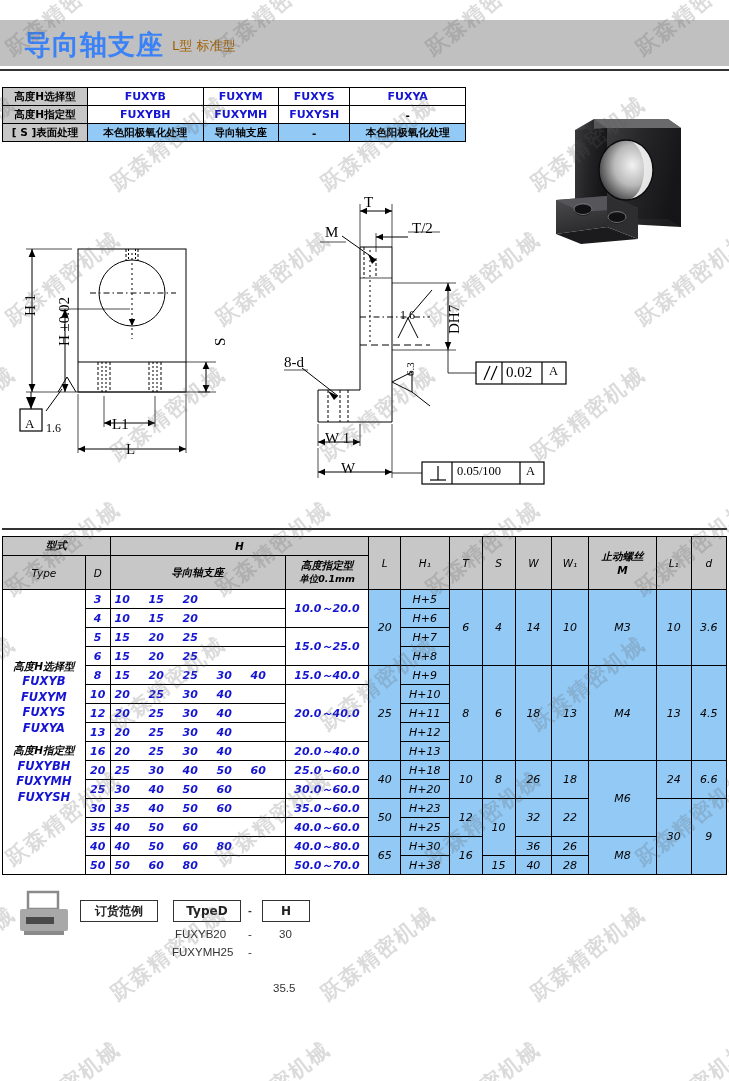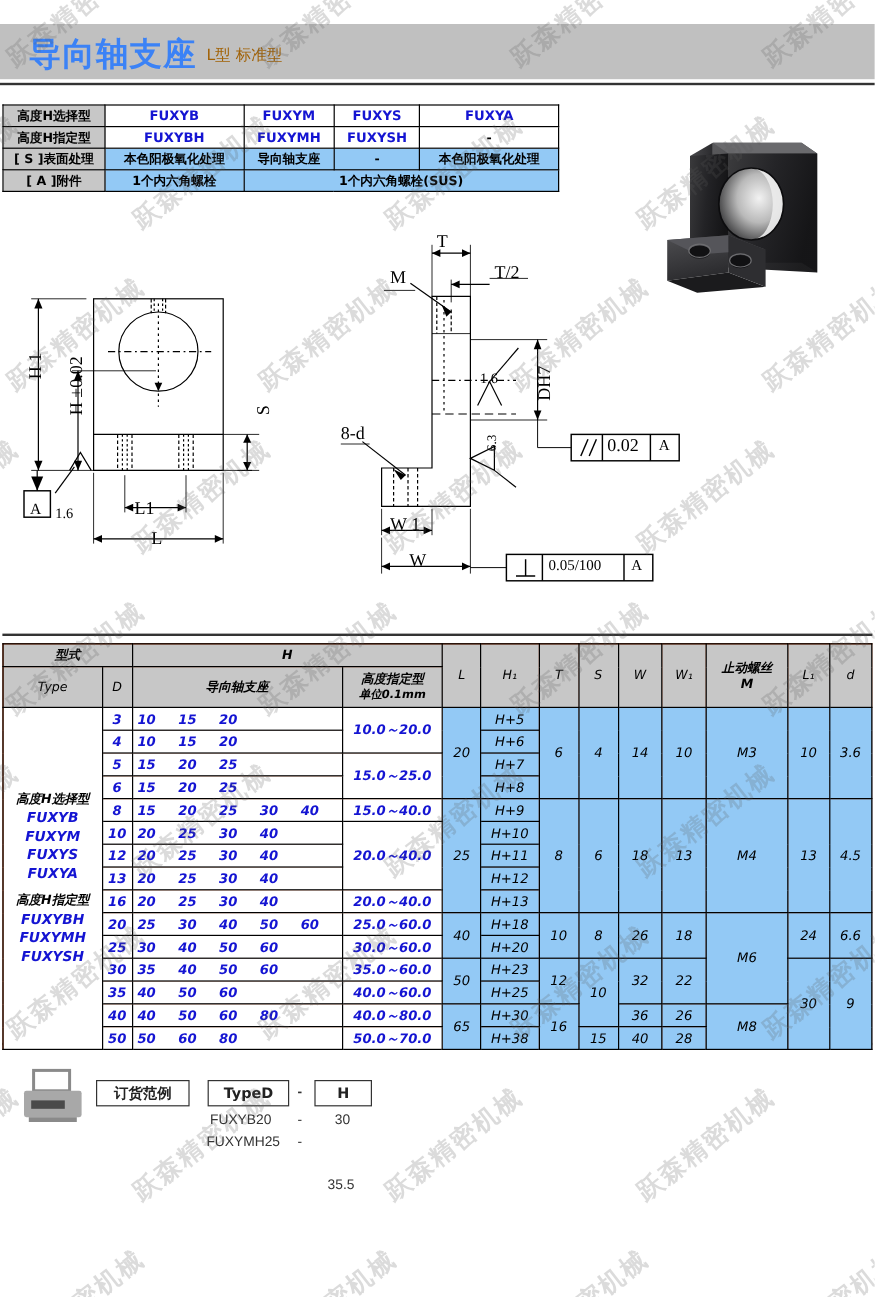--- a/index.html
+++ b/index.html
@@ -172,25 +172,20 @@
         <td class="blue">FUXYMH</td>
         <td class="blue">FUXYSH</td>
         <td class="white">-</td>
       </tr>
       <tr>
         <td class="rowhdr">[ S ]表面处理</td>
         <td class="cyan">本色阳极氧化处理</td>
         <td class="cyan">导向轴支座</td>
         <td class="cyan">-</td>
         <td class="cyan">本色阳极氧化处理</td>
-      </tr>
-      <tr>
-        <td class="rowhdr">[ A ]附件</td>
-        <td class="cyan">1个内六角螺栓</td>
-        <td class="cyan" colspan="3">1个内六角螺栓(SUS)</td>
       </tr>
     </tbody>
 </table>
 
 <svg id="product-photo" viewBox="0 0 205 160">
   <defs>
     <linearGradient id="gFront" x1="0" y1="0" x2="1" y2="0.3">
       <stop offset="0" stop-color="#3a3a3c"></stop>
         <stop offset="0.5" stop-color="#232326"></stop>
         <stop offset="1" stop-color="#141416"></stop>

